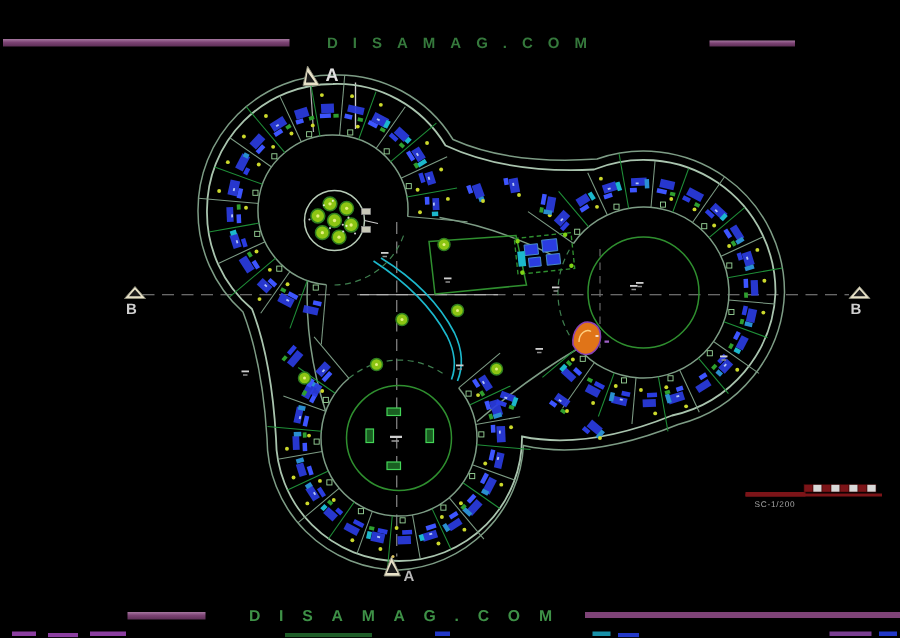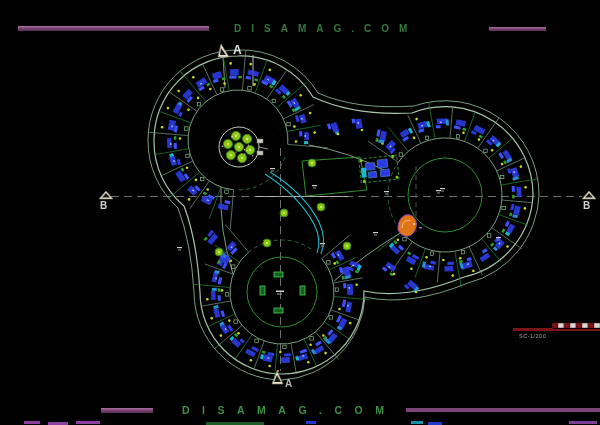--- a/index.html
+++ b/index.html
@@ -1,17 +1,17 @@
 <!DOCTYPE html>
 <html><head>
 <meta charset="utf-8">
 <style>
   html,body{margin:0;padding:0;background:#000;}
   body{width:600px;height:425px;overflow:hidden;font-family:"Liberation Sans",sans-serif;}
-  #stage{position:relative;width:524px;height:425px;background:#000;padding-left:16px;}
+  #stage{position:relative;width:524px;height:425px;background:#000;}
   svg text{font-family:"Liberation Sans",sans-serif;}
   .wm{font-weight:bold;}
 </style>
 </head>
 <body>
 
 <div id="stage">
 <svg id="plan-svg" width="600" height="425" viewBox="0 0 600 425">
   <defs>
     <linearGradient id="purpGrad" x1="0" y1="0" x2="0" y2="1">

